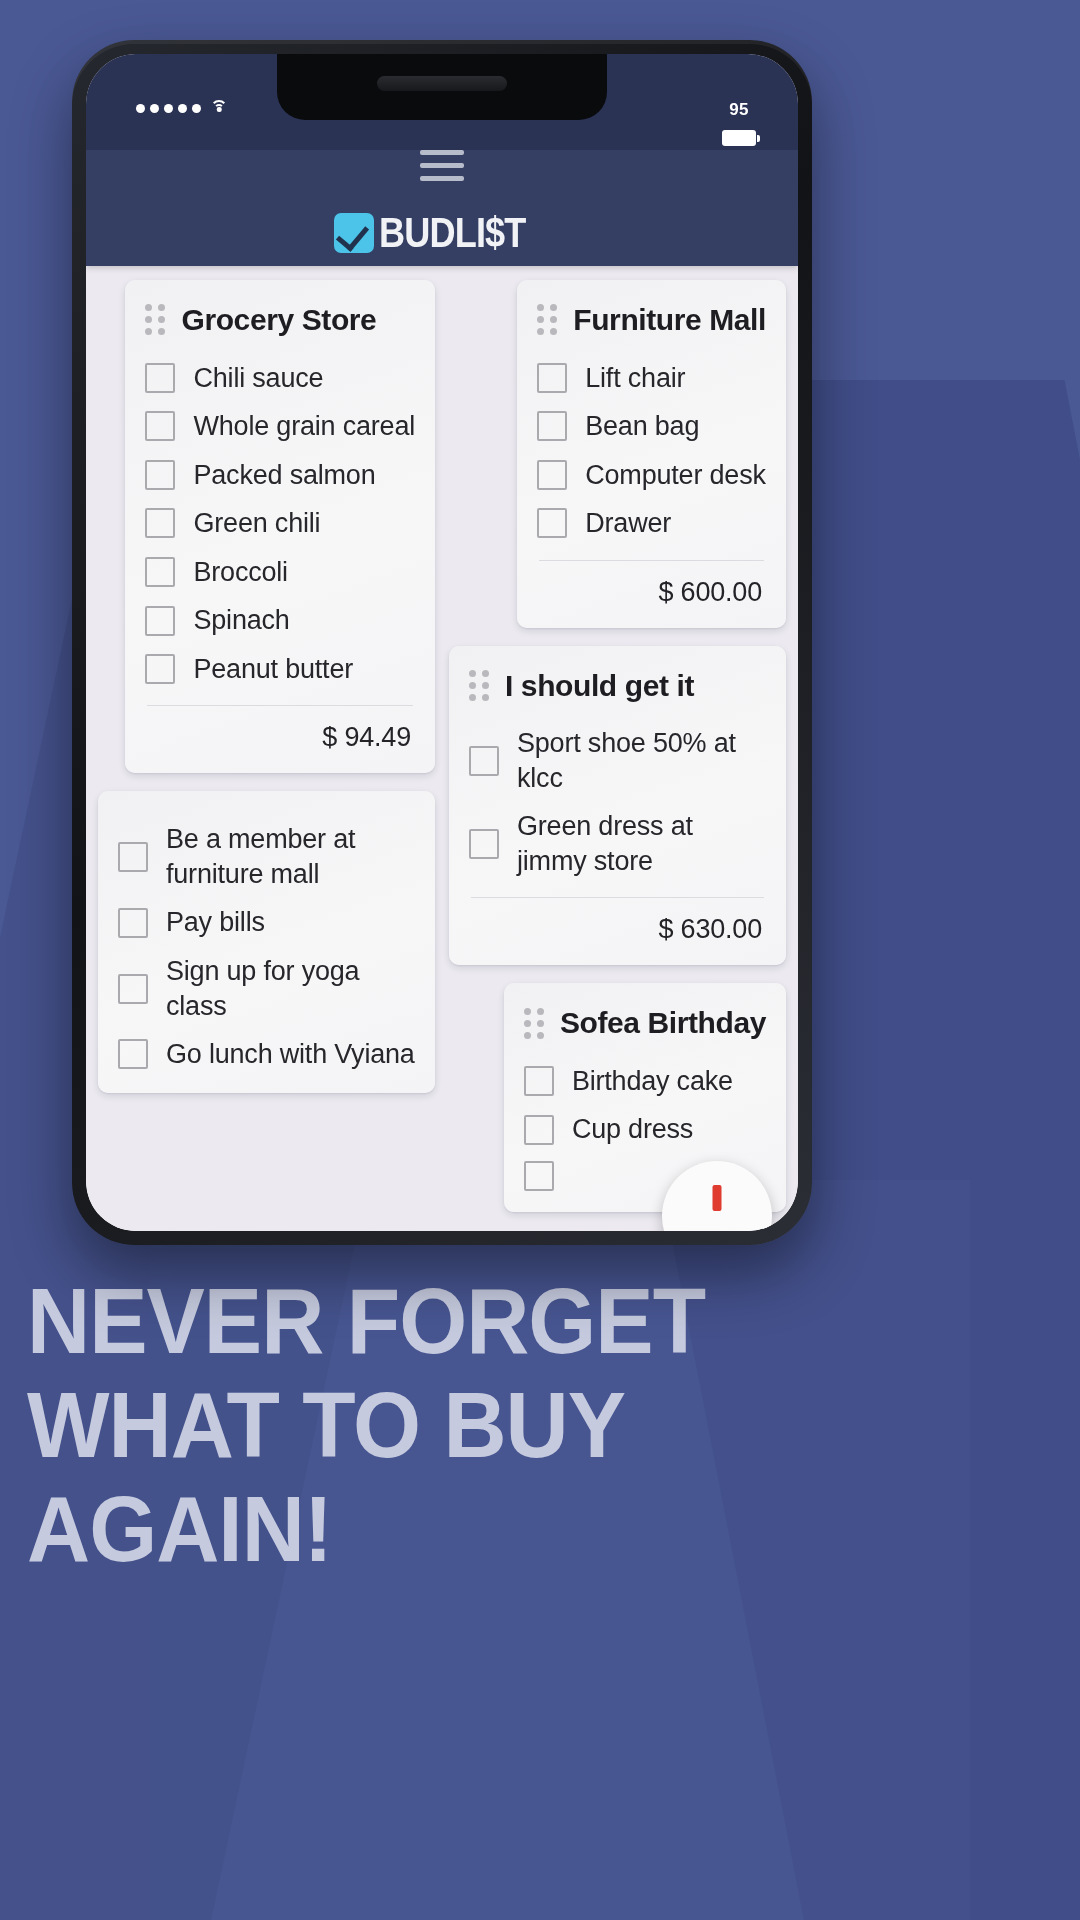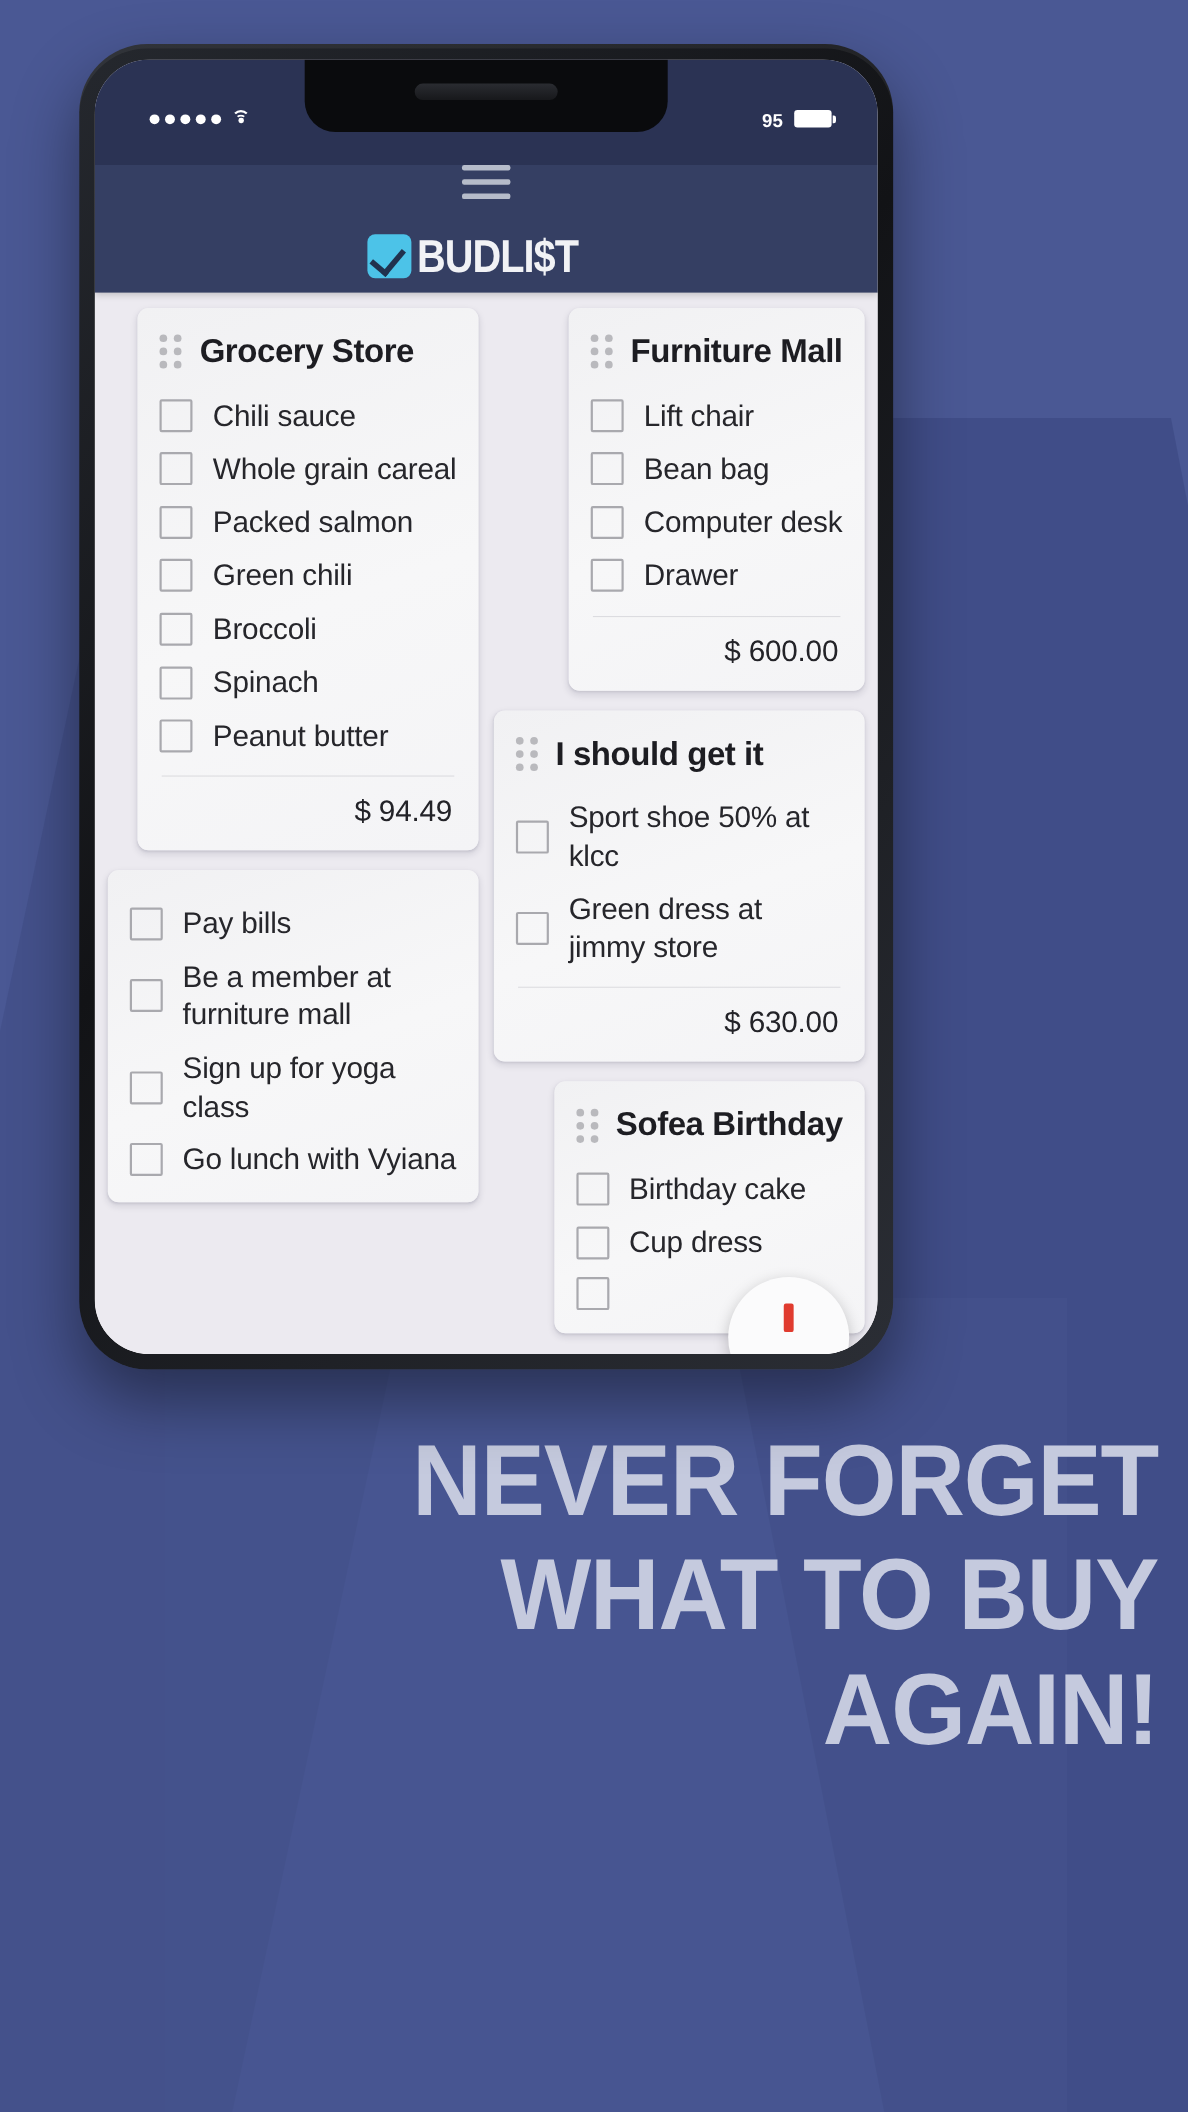--- a/index.html
+++ b/index.html
@@ -99,21 +99,21 @@
   .wifi { position: relative; width: 18px; height: 16px; }
   .wifi span {
     position: absolute; left: 50%; transform: translateX(-50%);
     border: 2.2px solid #fff; border-bottom-color: transparent;
     border-left-color: transparent; border-right-color: transparent;
     border-radius: 50%;
   }
   .wifi .w1 { width: 17px; height: 17px; top: 0; }
   .wifi .w2 { width: 10px; height: 10px; top: 3.5px; }
   .wifi .w3 { width: 4.5px; height: 4.5px; top: 7px; background: #fff; border-radius: 50%; border: none; }
-  .sb-right { display: flex; gap: 10px; }
+  .sb-right { display: flex; align-items: center; gap: 10px; flex-direction: column; }
   .batt-num { color: #fff; font-size: 17px; font-weight: bold; letter-spacing: .2px; }
   .batt {
     width: 34px; height: 16px; border-radius: 3px; background: #fff; position: relative;
   }
   .batt:after {
     content: ""; position: absolute; right: -4px; top: 4.5px;
     width: 3px; height: 7px; background: #fff; border-radius: 0 2px 2px 0;
   }
 
   
@@ -231,29 +231,28 @@
     width: 9px; height: 26px;
     background: #e03b2f;
     border-radius: 2px;
     display: block;
   }
 
   
   .headline {
     position: absolute;
     left: 0; right: 0; top: 1275px;
-    text-align: right;
+    text-align: left;
     color: #c5cade;
     font-weight: bold;
     font-size: 92px;
     line-height: 1.0;
     letter-spacing: -1px;
     font-family: "Liberation Sans Narrow","Liberation Sans", sans-serif;
     z-index: 4;
-    margin-top: 25px;
   }
   .headline div { margin-bottom: 12px; transform: scaleX(.95); }
 </style>
 </head>
 <body>
 
 <div class="bg-layer">
   <div class="bg-poly-left"></div>
   <div class="bg-poly-right"></div>
   <div class="bg-poly-mid"></div>
@@ -344,25 +343,25 @@
               <span class="cb"></span>
               <span class="item-label">Peanut butter</span>
             </div>
             <div class="divider"></div>
             <div class="total">$ 94.49</div>
           </div>
 
           <div class="card">
             <div class="item">
               <span class="cb"></span>
+              <span class="item-label">Be a member at furniture mall</span>
+            </div>
+            <div class="item">
+              <span class="cb"></span>
               <span class="item-label">Pay bills</span>
-            </div>
-            <div class="item">
-              <span class="cb"></span>
-              <span class="item-label">Be a member at furniture mall</span>
             </div>
             <div class="item">
               <span class="cb"></span>
               <span class="item-label">Sign up for yoga class</span>
             </div>
             <div class="item">
               <span class="cb"></span>
               <span class="item-label">Go lunch with Vyiana</span>
             </div>
           </div>

